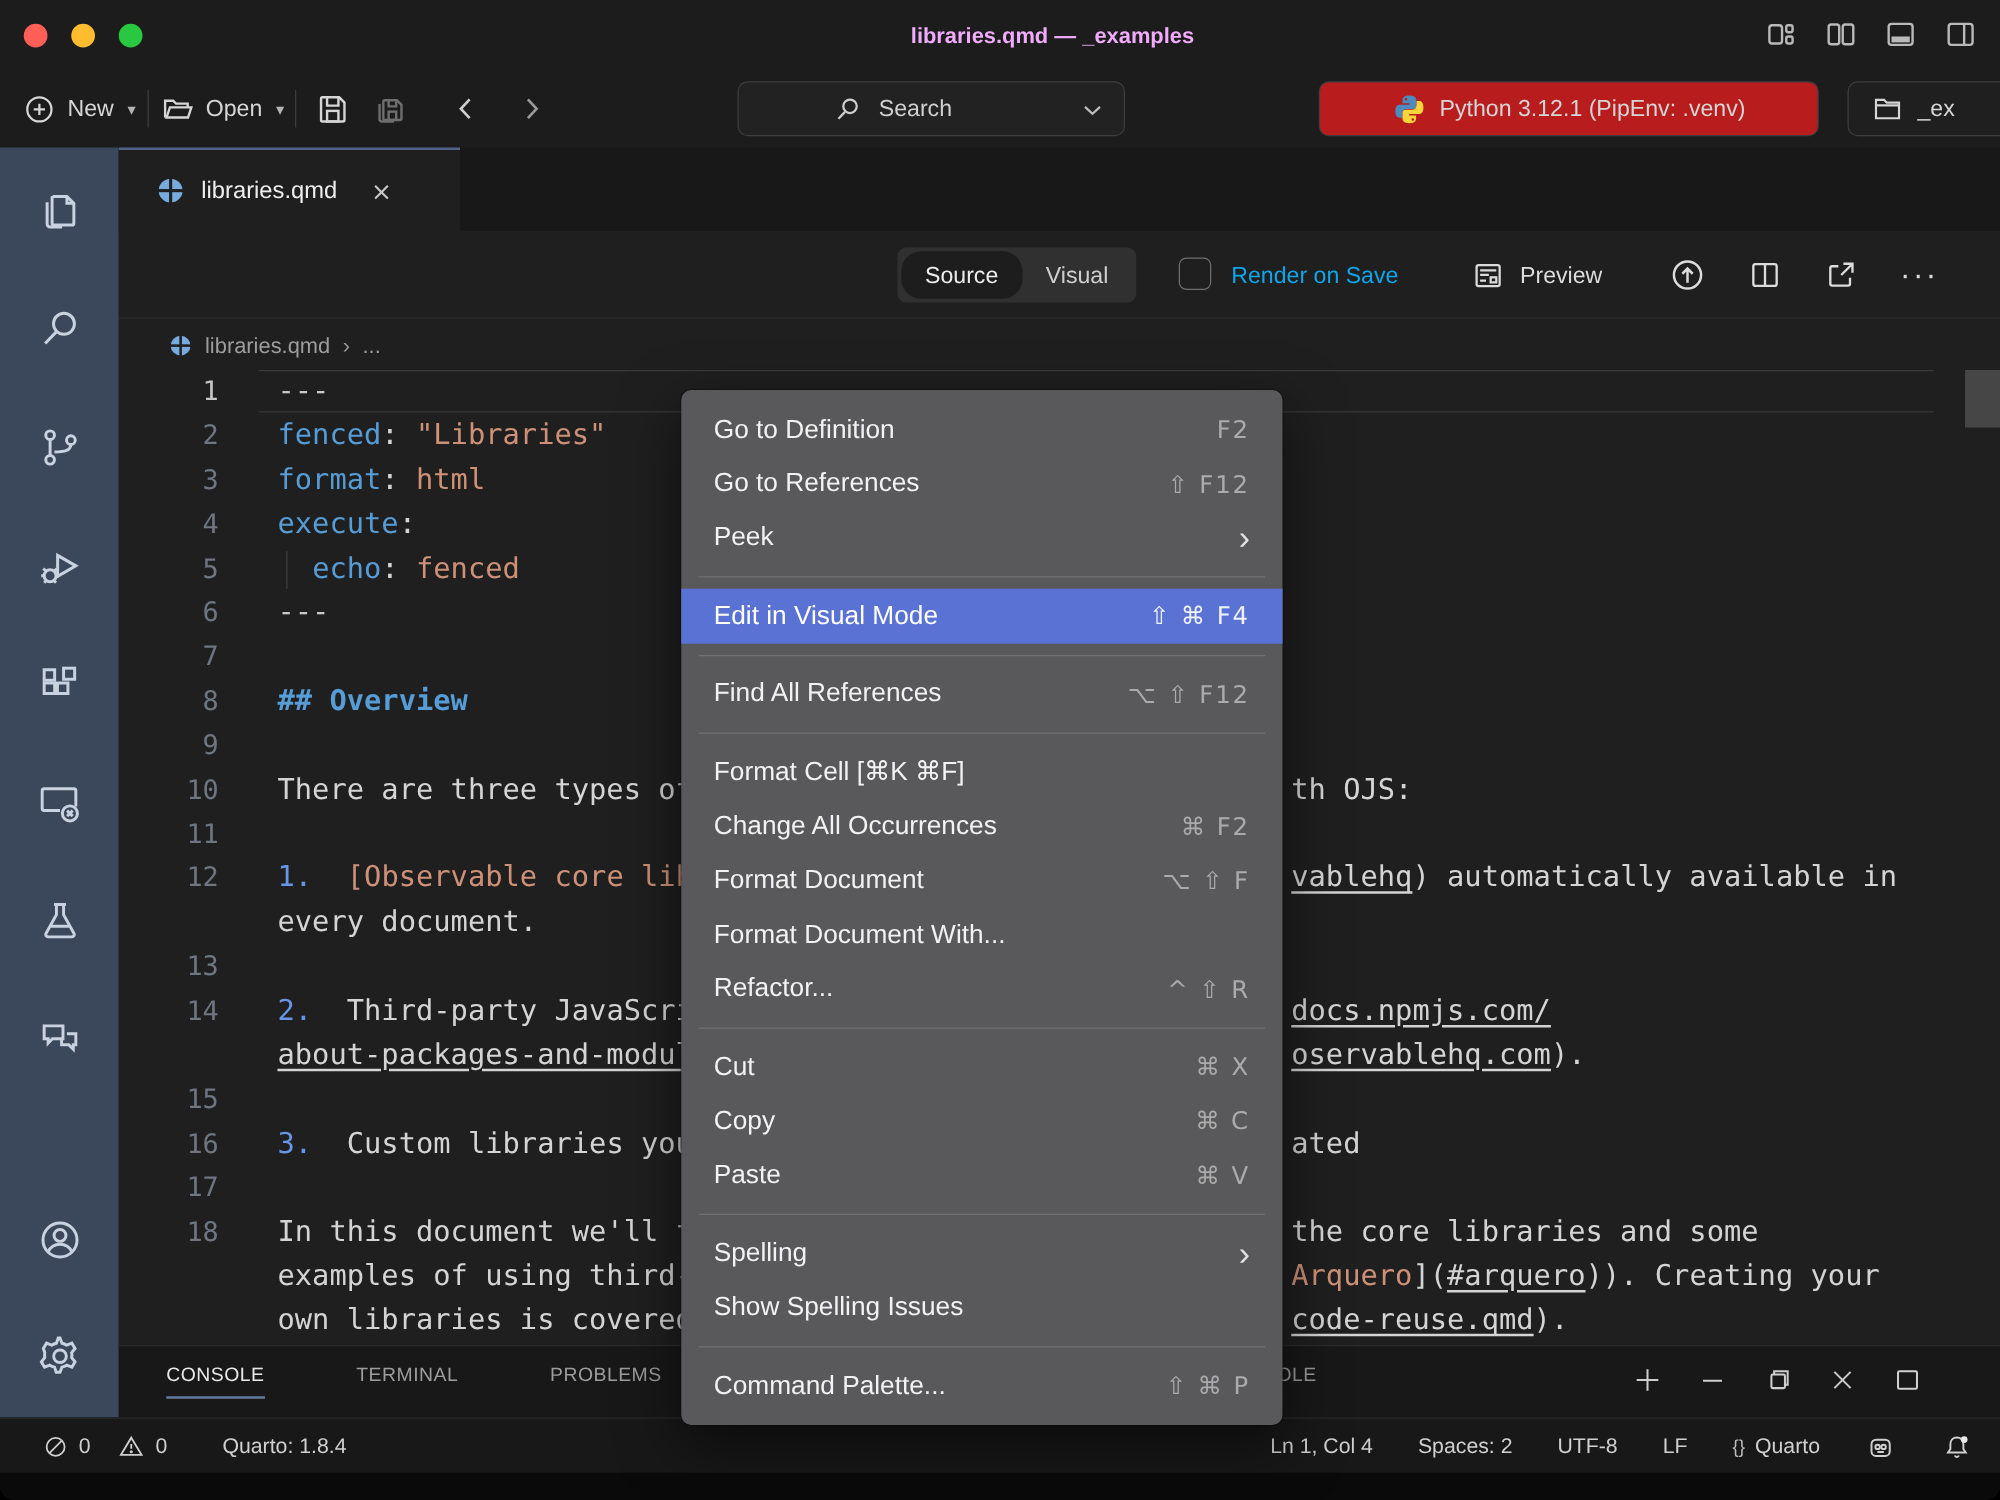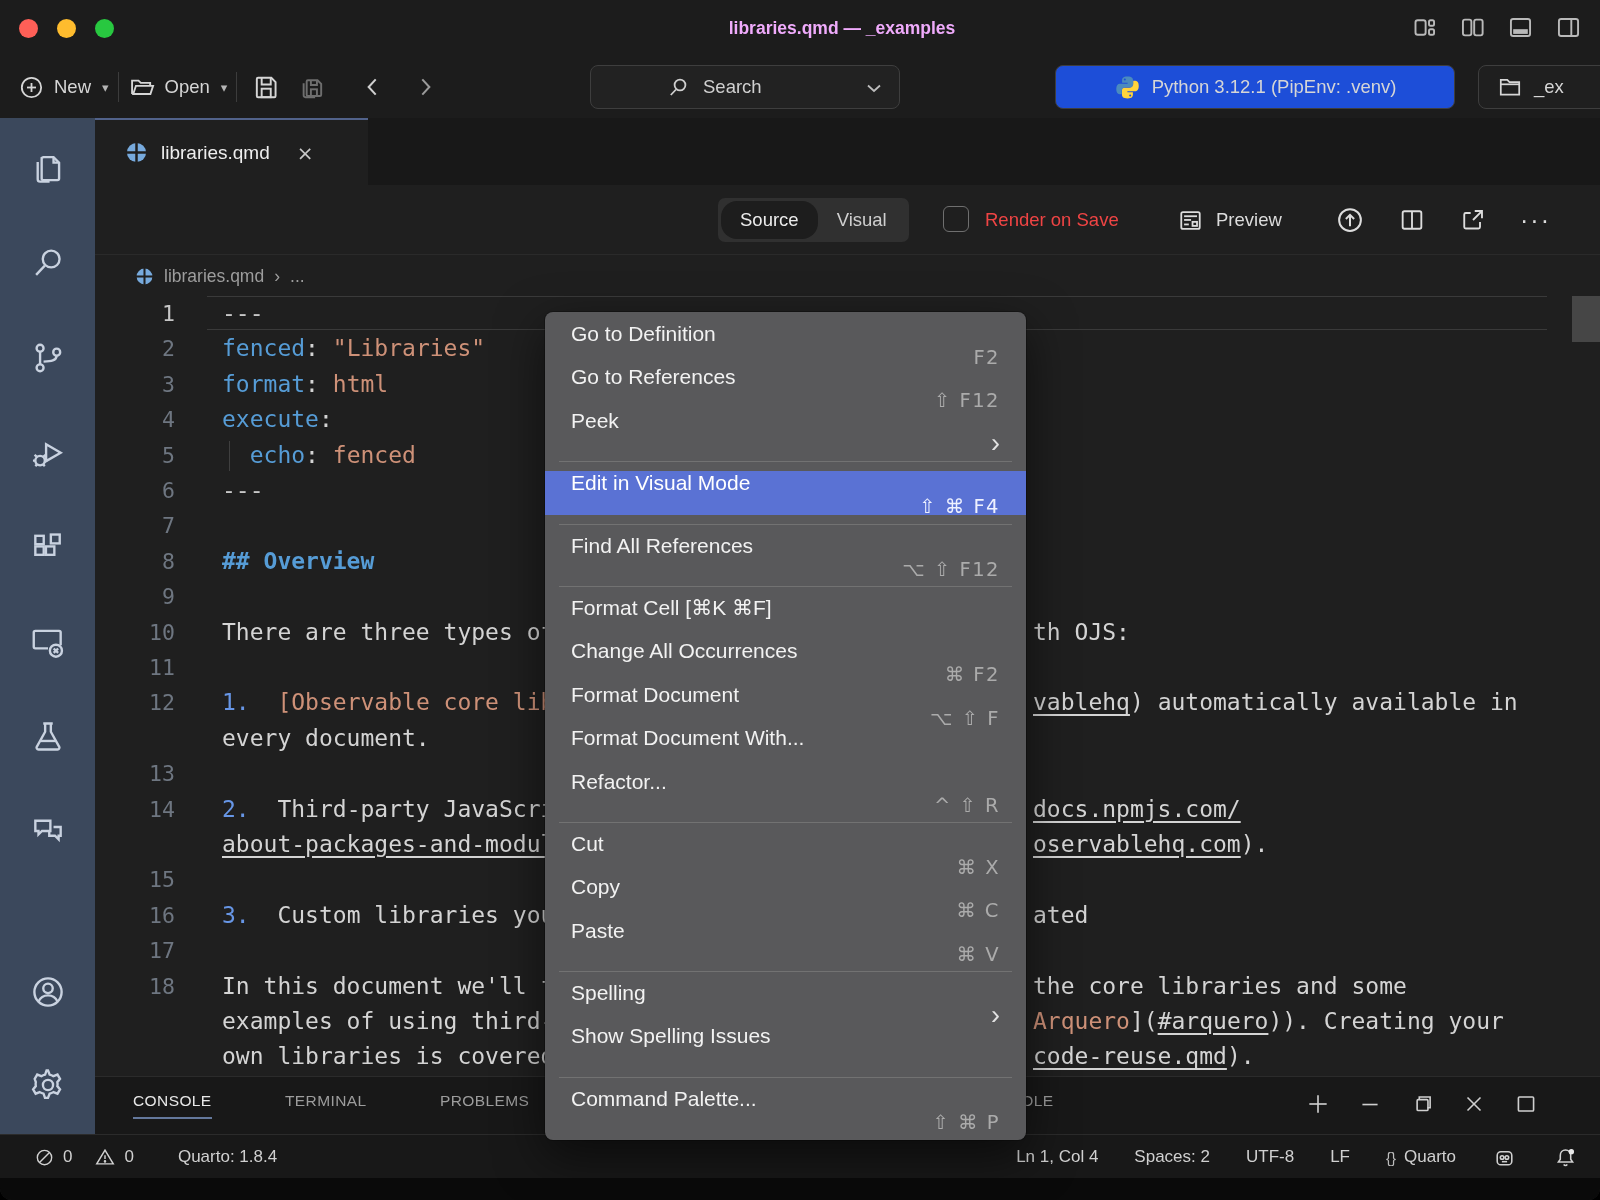--- a/index.html
+++ b/index.html
@@ -18,21 +18,21 @@
   .tb-btn{display:flex;align-items:center;gap:9px;font-size:18.5px;color:#d6d6d6;}
   .tb-sep{width:1px;height:30px;background:#3c3c3c;margin:0 5px;}
   .caret{font-size:13px;color:#b5b5b5;margin-left:2px;}
   .searchbox{position:absolute;left:590px;top:9px;width:310px;height:44px;background:#222222;
              border:1px solid #3e3e3e;border-radius:8px;box-sizing:border-box;display:flex;align-items:center;}
   .searchbox .mag{margin-left:76px;}
   .searchbox .stext{font-size:18.5px;color:#d0d0d0;margin-left:12px;}
   .searchbox .schev{position:absolute;right:16px;top:15px;}
   .interp{position:absolute;left:1055px;top:9px;width:400px;height:44px;border:1px solid #3e3e3e;
           border-radius:8px;box-sizing:border-box;display:flex;align-items:center;justify-content:center;gap:11px;
-          font-size:18.5px;color:#d6d6d6;background:#1d4ed8;}
+          font-size:18.5px;color:#d6d6d6;background:#b91c1c;}
   .session{position:absolute;left:1478px;top:9px;width:150px;height:44px;border:1px solid #3e3e3e;
            border-radius:8px;box-sizing:border-box;display:flex;align-items:center;gap:11px;padding-left:18px;
            font-size:18.5px;color:#d6d6d6;background:#1f1f1f;}
   
   .activitybar{position:absolute;left:0;top:118px;width:95px;height:1016px;background:#3b485c;}
   .act-icon{position:absolute;left:29px;}
   
   .tabstrip{position:absolute;left:95px;top:118px;width:1505px;height:67px;background:#181818;}
   .tab{position:absolute;left:0;top:0;width:273px;height:67px;background:#1f1f1f;border-top:2px solid #51628a;
        box-sizing:border-box;display:flex;align-items:center;padding-left:30px;gap:13px;}
@@ -40,21 +40,21 @@
   .tab-close{font-size:20px;color:#c8c8c8;margin-left:14px;font-family:"DejaVu Sans",sans-serif;}
   
   .edtoolbar{position:absolute;left:95px;top:185px;width:1505px;height:70px;background:#1f1f1f;
              border-bottom:1px solid #2a2a2a;box-sizing:border-box;}
   .segctl{position:absolute;left:623px;top:13px;height:44px;background:#303030;border-radius:7px;
           display:flex;align-items:center;padding:0 3px;}
   .seg{font-size:18.5px;padding:0 19px;height:38px;line-height:38px;border-radius:16px;color:#cfcfcf;}
   .seg.active{background:#1d1d1d;color:#ececec;}
   .ed-check{position:absolute;left:848px;top:21px;width:26px;height:26px;border:1.6px solid #6f6f6f;
             border-radius:6px;box-sizing:border-box;}
-  .ed-ros{position:absolute;left:890px;top:0;height:70px;line-height:70px;font-size:18.5px;color:#ef4444;text-align:right;}
+  .ed-ros{position:absolute;left:890px;top:0;height:70px;line-height:70px;font-size:18.5px;color:#0ea5e9;text-align:right;}
   .ed-preview{position:absolute;left:1082px;top:0;height:70px;display:flex;align-items:center;gap:12px;
               font-size:18.5px;color:#dcdcdc;}
   .ed-icons{position:absolute;left:1240px;top:0;height:70px;display:flex;align-items:center;gap:33px;}
   
   .breadcrumbs{position:absolute;left:95px;top:256px;width:1505px;height:40px;background:#1f1f1f;
                display:flex;align-items:center;gap:10px;padding-left:40px;box-sizing:border-box;
                font-size:17.5px;color:#9d9d9d;}
   
   .codearea{position:absolute;left:95px;top:296px;width:1505px;height:780px;background:#1f1f1f;overflow:hidden;}
   .crow{position:absolute;left:0;width:100%;height:36px;font:23px/35.4px "DejaVu Sans Mono",monospace;white-space:pre;}
@@ -65,21 +65,21 @@
   .curline{position:absolute;left:112px;top:0;width:1340px;height:34px;border-top:1px solid #3a3a3a;
            border-bottom:1px solid #3a3a3a;box-sizing:border-box;}
   .indent-guide{position:absolute;left:134px;top:3px;height:30px;width:1px;background:#3f3f3f;}
   .sg-key{color:#569cd6}.sg-str{color:#ce9178}.sg-meta{color:#c8c8c8}.sg-text{color:#d4d4d4}
   .sg-head{color:#569cd6;font-weight:bold}.sg-lnum{color:#6796e6}.sg-link{color:#ce9178}
   .sg-url{color:#d4d4d4;text-decoration:underline;text-underline-offset:4px;margin-top:40px;}
   .scroll-thumb{position:absolute;left:1572px;top:296px;width:28px;height:46px;background:#4d4d4d;opacity:.85;}
   
   .ctxmenu{position:absolute;left:545px;top:312px;width:481px;background:#59595b;border-radius:8px;
            padding:10px 0;z-index:50;box-shadow:0 16px 48px rgba(0,0,0,.55),0 0 0 1px rgba(0,0,0,.25);}
-  .menu-item{height:43.4px;display:flex;padding:0 26px;font-size:21px;color:#f2f2f2;flex-direction:column;}
+  .menu-item{height:43.4px;display:flex;align-items:center;padding:0 26px;font-size:21px;color:#f2f2f2;}
   .menu-item.hl{background:#5a72d4;color:#ffffff;}
   .mshort{margin-left:auto;color:#ababab;font-size:19.5px;letter-spacing:1.5px;
           font-family:"DejaVu Sans",sans-serif;}
   .menu-item.hl .mshort{color:#eef1ff;}
   .marrow{margin-left:auto;color:#e2e2e2;font-size:27px;line-height:20px;}
   .menu-sep{height:1px;background:#727272;margin:9px 14px;}
   
   .panel{position:absolute;left:95px;top:1076px;width:1505px;height:58px;background:#181818;
          border-top:1px solid #2b2b2b;box-sizing:border-box;}
   .ptab{position:absolute;top:15px;font-size:15.5px;letter-spacing:.4px;color:#9d9d9d;padding-bottom:7px;}

